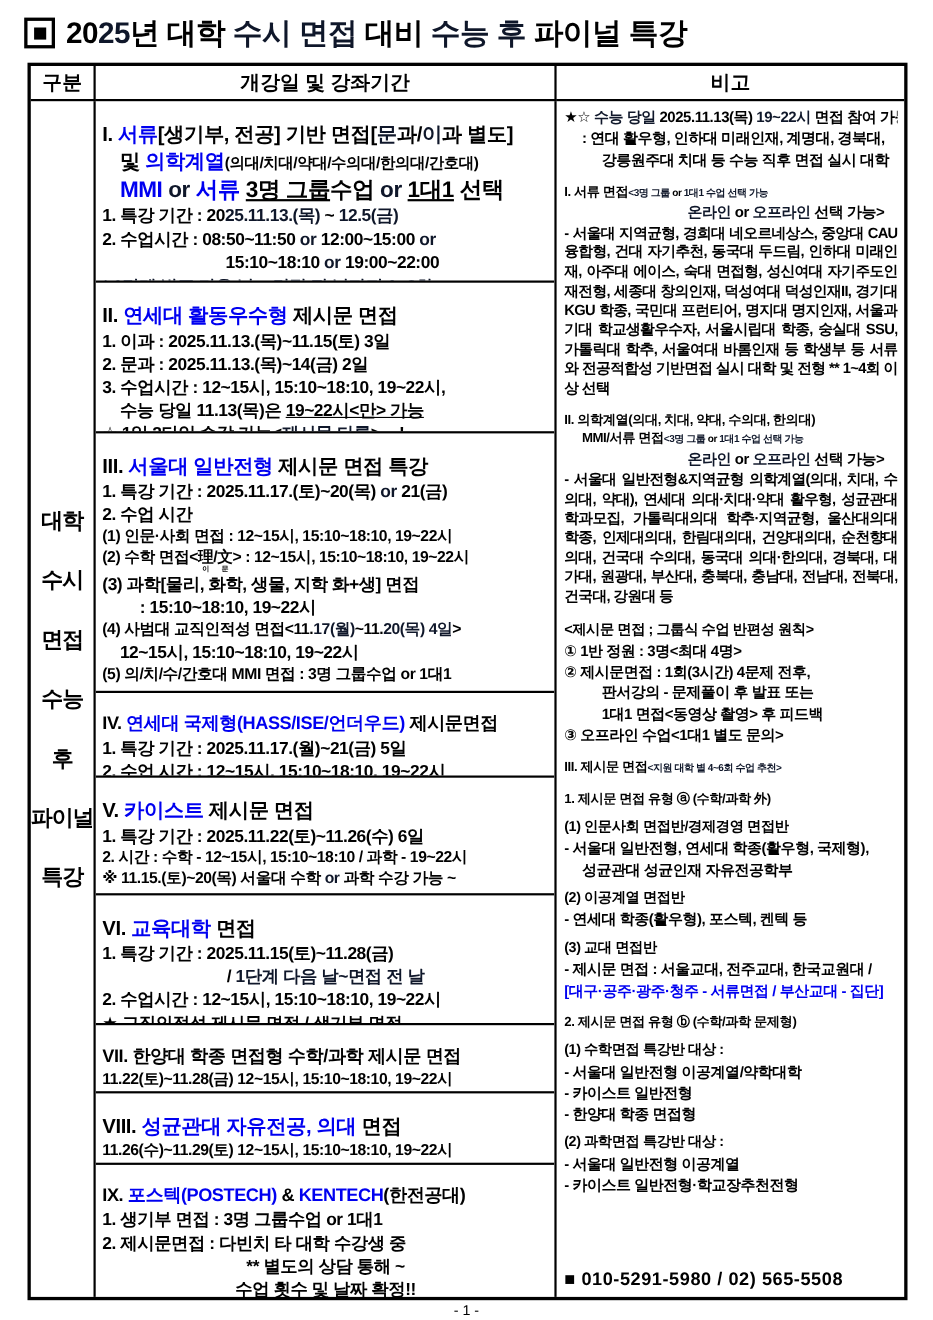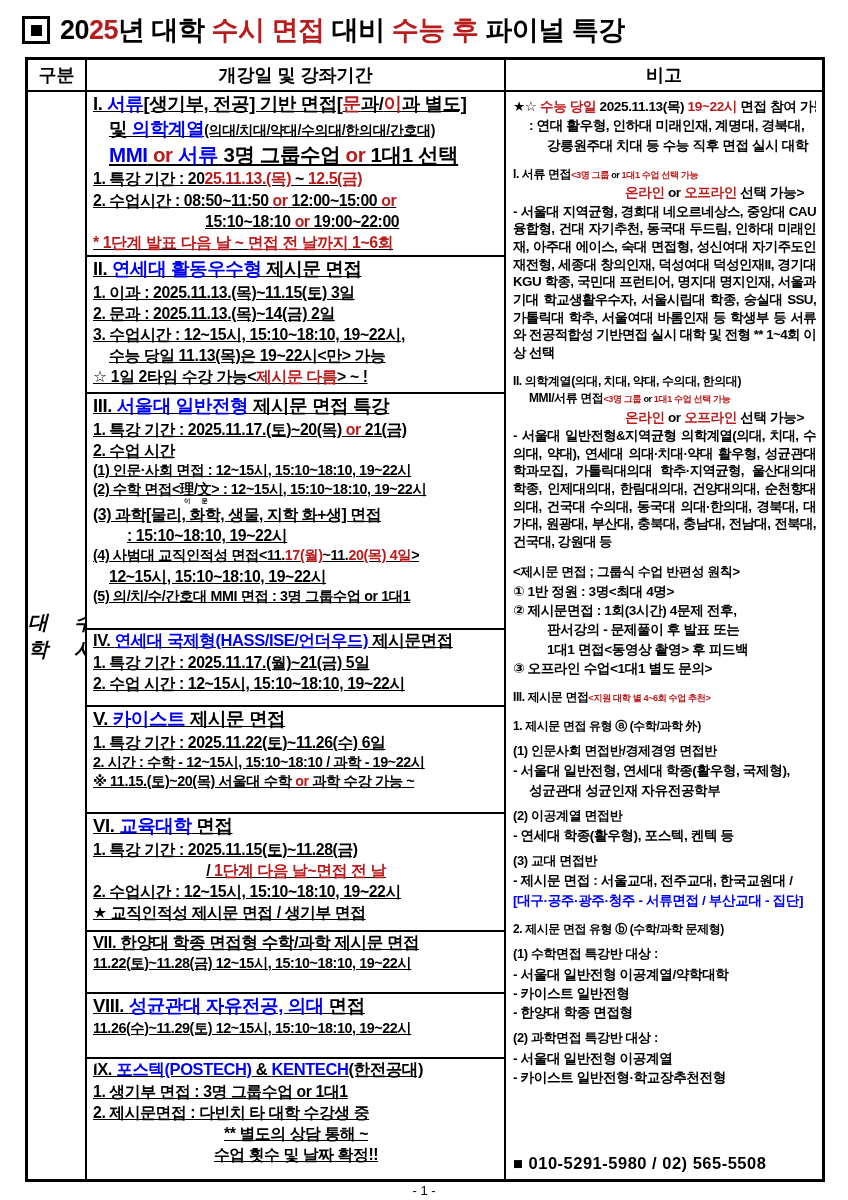--- a/index.html
+++ b/index.html
@@ -11,44 +11,44 @@
   .title-icon .inner{width:11px;height:11px;background:#000;}
   .title-text{font-size:27px;letter-spacing:-0.5px;white-space:nowrap;}
   
   .tbl{position:absolute;left:25px;top:57px;width:800px;height:1125px;border:3px solid #000;box-sizing:border-box;
        display:grid;grid-template-columns:59px 419px 1fr;grid-template-rows:32px 1fr;}
   .hdr{border-bottom:2px solid #000;display:flex;align-items:center;justify-content:center;font-size:18px;}
   .hdr.c1,.cell.c1{border-right:2px solid #000;}
   .hdr.c2,.cell.c2{border-right:2px solid #000;}
   .cell{overflow:hidden;box-sizing:border-box;}
   
-  .left-col{display:flex;flex-direction:row;align-items:center;gap:27px;font-size:20px;letter-spacing:-1px;font-style:italic;}
+  .left-col{display:flex;flex-direction:column;align-items:center;justify-content:center;gap:27px;font-size:20px;letter-spacing:-1px;}
   
   .mid{display:flex;flex-direction:column;}
-  .sec{border-bottom:2px solid #000;box-sizing:border-box;overflow:hidden;padding:0 5px 0 6px;text-decoration:underline;}
+  .sec{border-bottom:2px solid #000;box-sizing:border-box;overflow:hidden;padding:18px 5px 0 6px;}
   .mid .sec:nth-child(1){height:165px;}
   .mid .sec:nth-child(2){height:137px;}
   .mid .sec:nth-child(3){height:236px;}
   .mid .sec:nth-child(4){height:77px;}
   .mid .sec:nth-child(5){height:107px;}
   .mid .sec:nth-child(6){height:118px;}
   .mid .sec:nth-child(7){height:62px;}
   .mid .sec:nth-child(8){height:65px;}
   .mid .sec:nth-child(9){flex:1;border-bottom:none;border-radius:22px;}
   .line{white-space:nowrap;overflow:hidden;letter-spacing:-0.4px;}
   .h{font-size:18.5px;line-height:1.33;}
   .big{font-size:20.5px;}
   .sm3{font-size:16.5px;}
   .b{font-size:15.8px;line-height:1.34;}
   .sm2{font-size:14.3px;}
   .ind1{padding-left:16px;}
   .ind2{padding-left:34px;}
   .ind3{padding-left:112px;}
   .center{text-align:center;}
-  .c-red{color:#b91c1c;}
+  .c-red{color:#0f172a;}
   .c-blue{color:#0000f0;}
   .u{text-decoration:underline;}
   .sz-sm{font-size:0.76em;}
   ruby{ruby-position:under;}
   ruby rt{font-size:0.45em;font-weight:bold;}
   
   .notes{display:flex;flex-direction:column;padding:5px 6px 6px 7px;}
   .nblock{margin-bottom:11px;}
   .rh{font-size:12px;line-height:1.45;}
   .rs{font-size:13px;line-height:1.55;}

